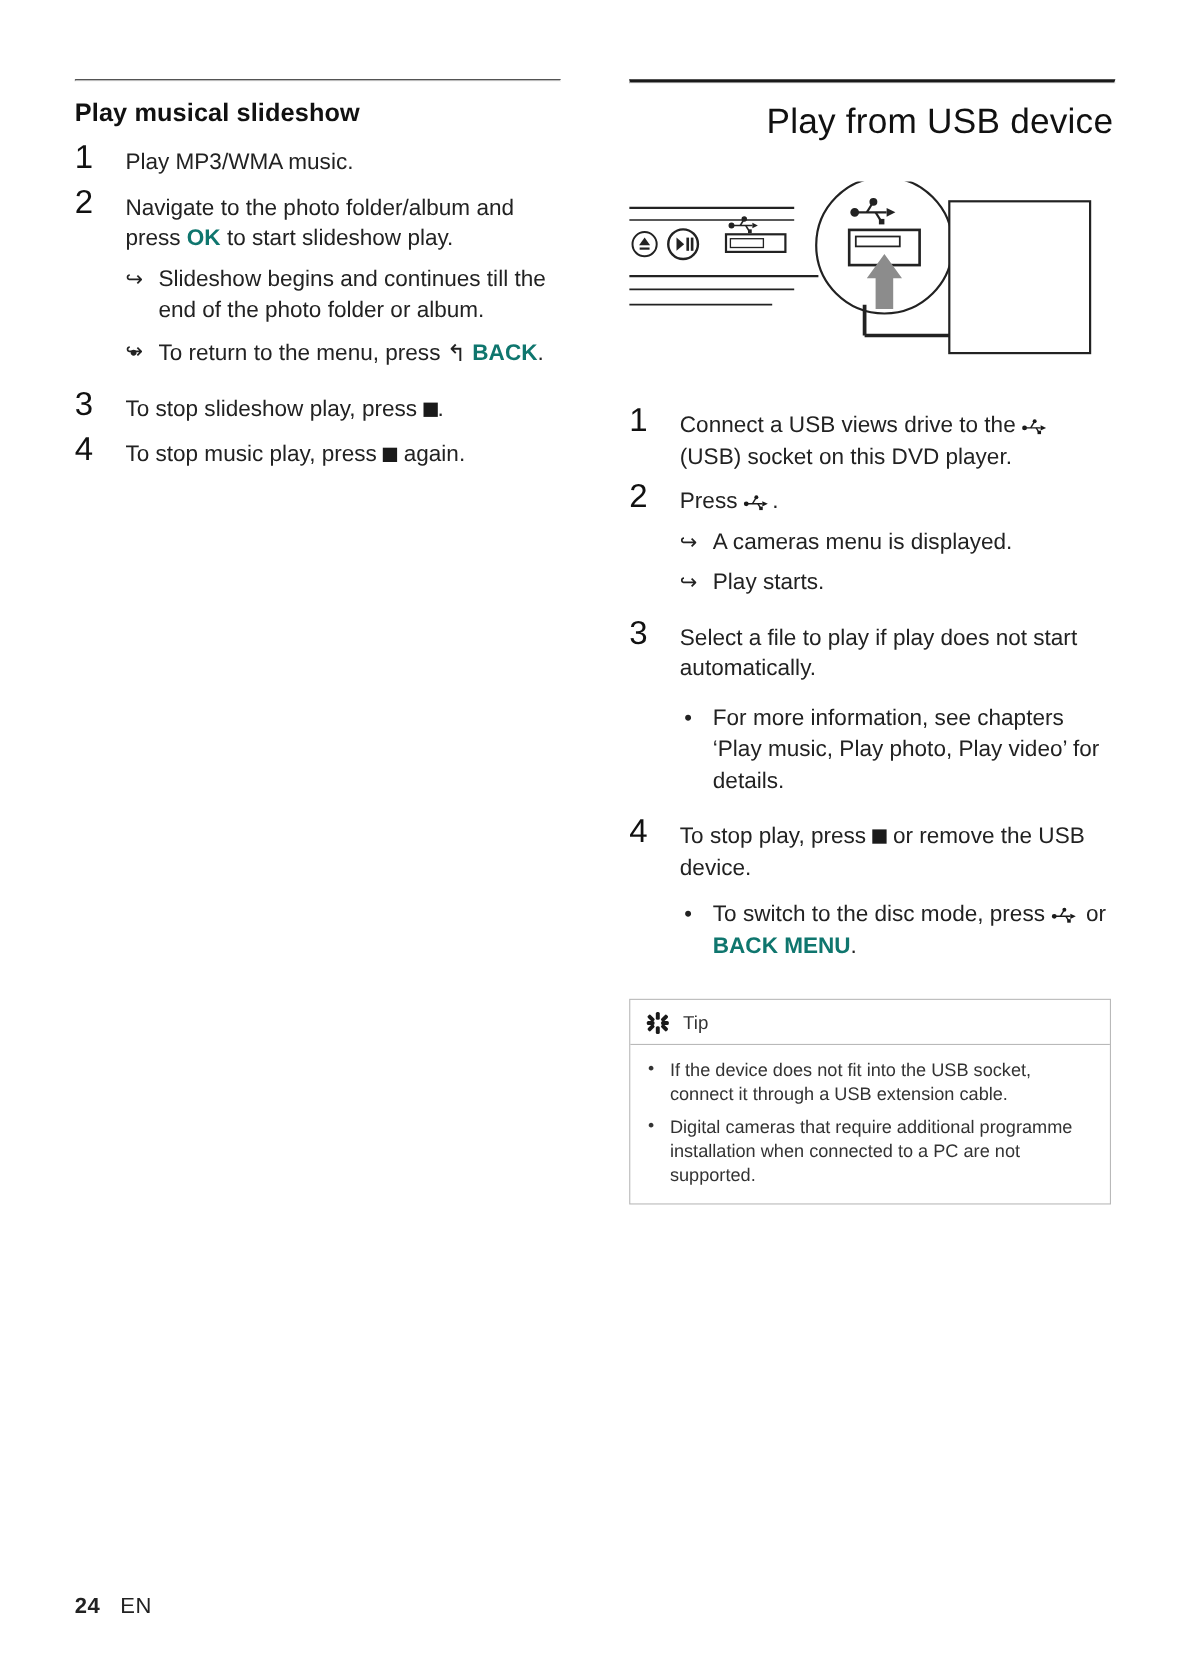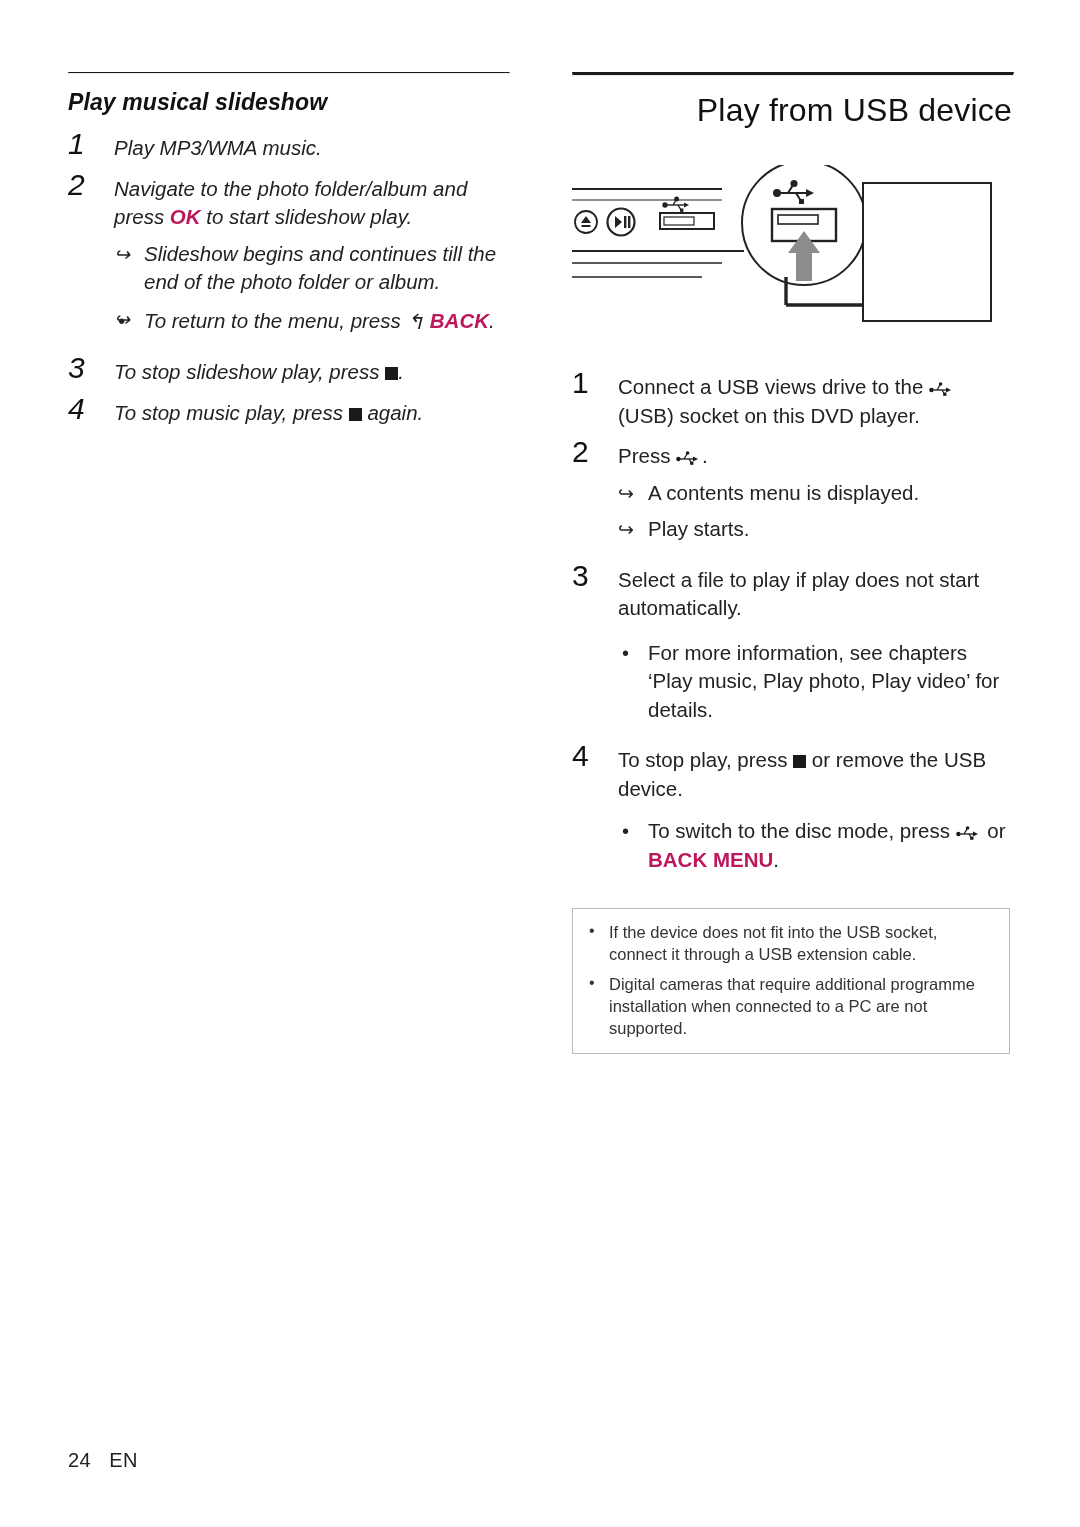--- a/index.html
+++ b/index.html
@@ -18,21 +18,20 @@
   .page {
     position: absolute;
     inset: 0;
   }
   
   .col-left {
     position: absolute;
     left: 68px;
     top: 72px;
     width: 440px;
-    font-style: italic;
   }
   .col-right {
     position: absolute;
     left: 572px;
     top: 72px;
     width: 440px;
   }
   
   .rule-thin {
     border-top: 1.5px solid #1a1a1a;
@@ -117,21 +116,21 @@
   .bullet-item .dot {
     position: absolute;
     left: 4px;
     top: 0px;
     font-size: 20px;
     line-height: 28px;
     color: #222;
   }
   .indent-sub { margin-left: 46px; }
 
-  b, .bold { font-weight: bold; color: #be185d; }
+  b, .bold { font-weight: bold; color: #0f766e; }
 
   
   .stopsq {
     display: inline-block;
     width: 13px;
     height: 13px;
     background: #1a1a1a;
     vertical-align: -1px;
   }
   .backarrow {
@@ -198,21 +197,21 @@
 
   
   .footer {
     position: absolute;
     left: 68px;
     bottom: 55px;
     font-size: 20px;
     color: #222;
     letter-spacing: 0.5px;
   }
-  .footer .pg { margin-right: 18px; }
+  .footer .pg { margin-right: 18px; font-weight: bold; }
 </style>
 </head>
 <body>
 
 <div class="page">
 
   <div class="col-left">
 
     <hr class="rule-thin">
 
@@ -354,21 +353,21 @@
               <rect x="14.2" y="12.6" width="3.2" height="3.2" fill="#1a1a1a" stroke="none"></rect>
               <polygon points="17,7.6 22,10 17,12.4" fill="#1a1a1a" stroke="none"></polygon>
             </g>
           </svg>
         </span><span>.</span>
       </div>
 
       <div class="indent-sub">
         <div class="arrow-item">
           <span class="arrow">↪</span>
-          <span>A contents menu is displayed.</span>
+          <span>A cameras menu is displayed.</span>
         </div>
         <div class="arrow-item">
           <span class="arrow">↪</span>
           <span>Play starts.</span>
         </div>
       </div>
 
       <div class="step" style="margin-top:22px;">
         <span class="num">3</span>
         <span>Select a file to play if play does not start automatically.</span>
@@ -400,20 +399,37 @@
                 <rect x="14.2" y="12.6" width="3.2" height="3.2" fill="#1a1a1a" stroke="none"></rect>
                 <polygon points="17,7.6 22,10 17,12.4" fill="#1a1a1a" stroke="none"></polygon>
               </g>
             </svg>
           </span><span> or </span><b>BACK MENU</b><span>.</span>
         </div>
       </div>
     </div>
 
     <div class="tipbox">
+      <div class="tip-head">
+        <span class="tip-star">
+          <svg width="22" height="22" viewBox="0 0 22 22">
+            <g fill="#1a1a1a">
+              <rect x="9.2" y="1" width="3.6" height="7" rx="1.4"></rect>
+              <rect x="9.2" y="14" width="3.6" height="7" rx="1.4"></rect>
+              <rect x="1" y="9.2" width="7" height="3.6" rx="1.4"></rect>
+              <rect x="14" y="9.2" width="7" height="3.6" rx="1.4"></rect>
+              <rect x="3.1" y="3.1" width="3.6" height="7" rx="1.4" transform="rotate(-45 4.9 6.6)"></rect>
+              <rect x="15.3" y="3.1" width="3.6" height="7" rx="1.4" transform="rotate(45 17.1 6.6)"></rect>
+              <rect x="3.1" y="11.9" width="3.6" height="7" rx="1.4" transform="rotate(45 4.9 15.4)"></rect>
+              <rect x="15.3" y="11.9" width="3.6" height="7" rx="1.4" transform="rotate(-45 17.1 15.4)"></rect>
+            </g>
+          </svg>
+        </span>
+        <span class="tip-label">Tip</span>
+      </div>
       <div class="tip-body">
         <div class="tip-item">
           <span class="dot">•</span>
           <span>If the device does not fit into the USB socket, connect it through a USB extension cable.</span>
         </div>
         <div class="tip-item">
           <span class="dot">•</span>
           <span>Digital cameras that require additional programme installation when connected to a PC are not supported.</span>
         </div>
       </div>

